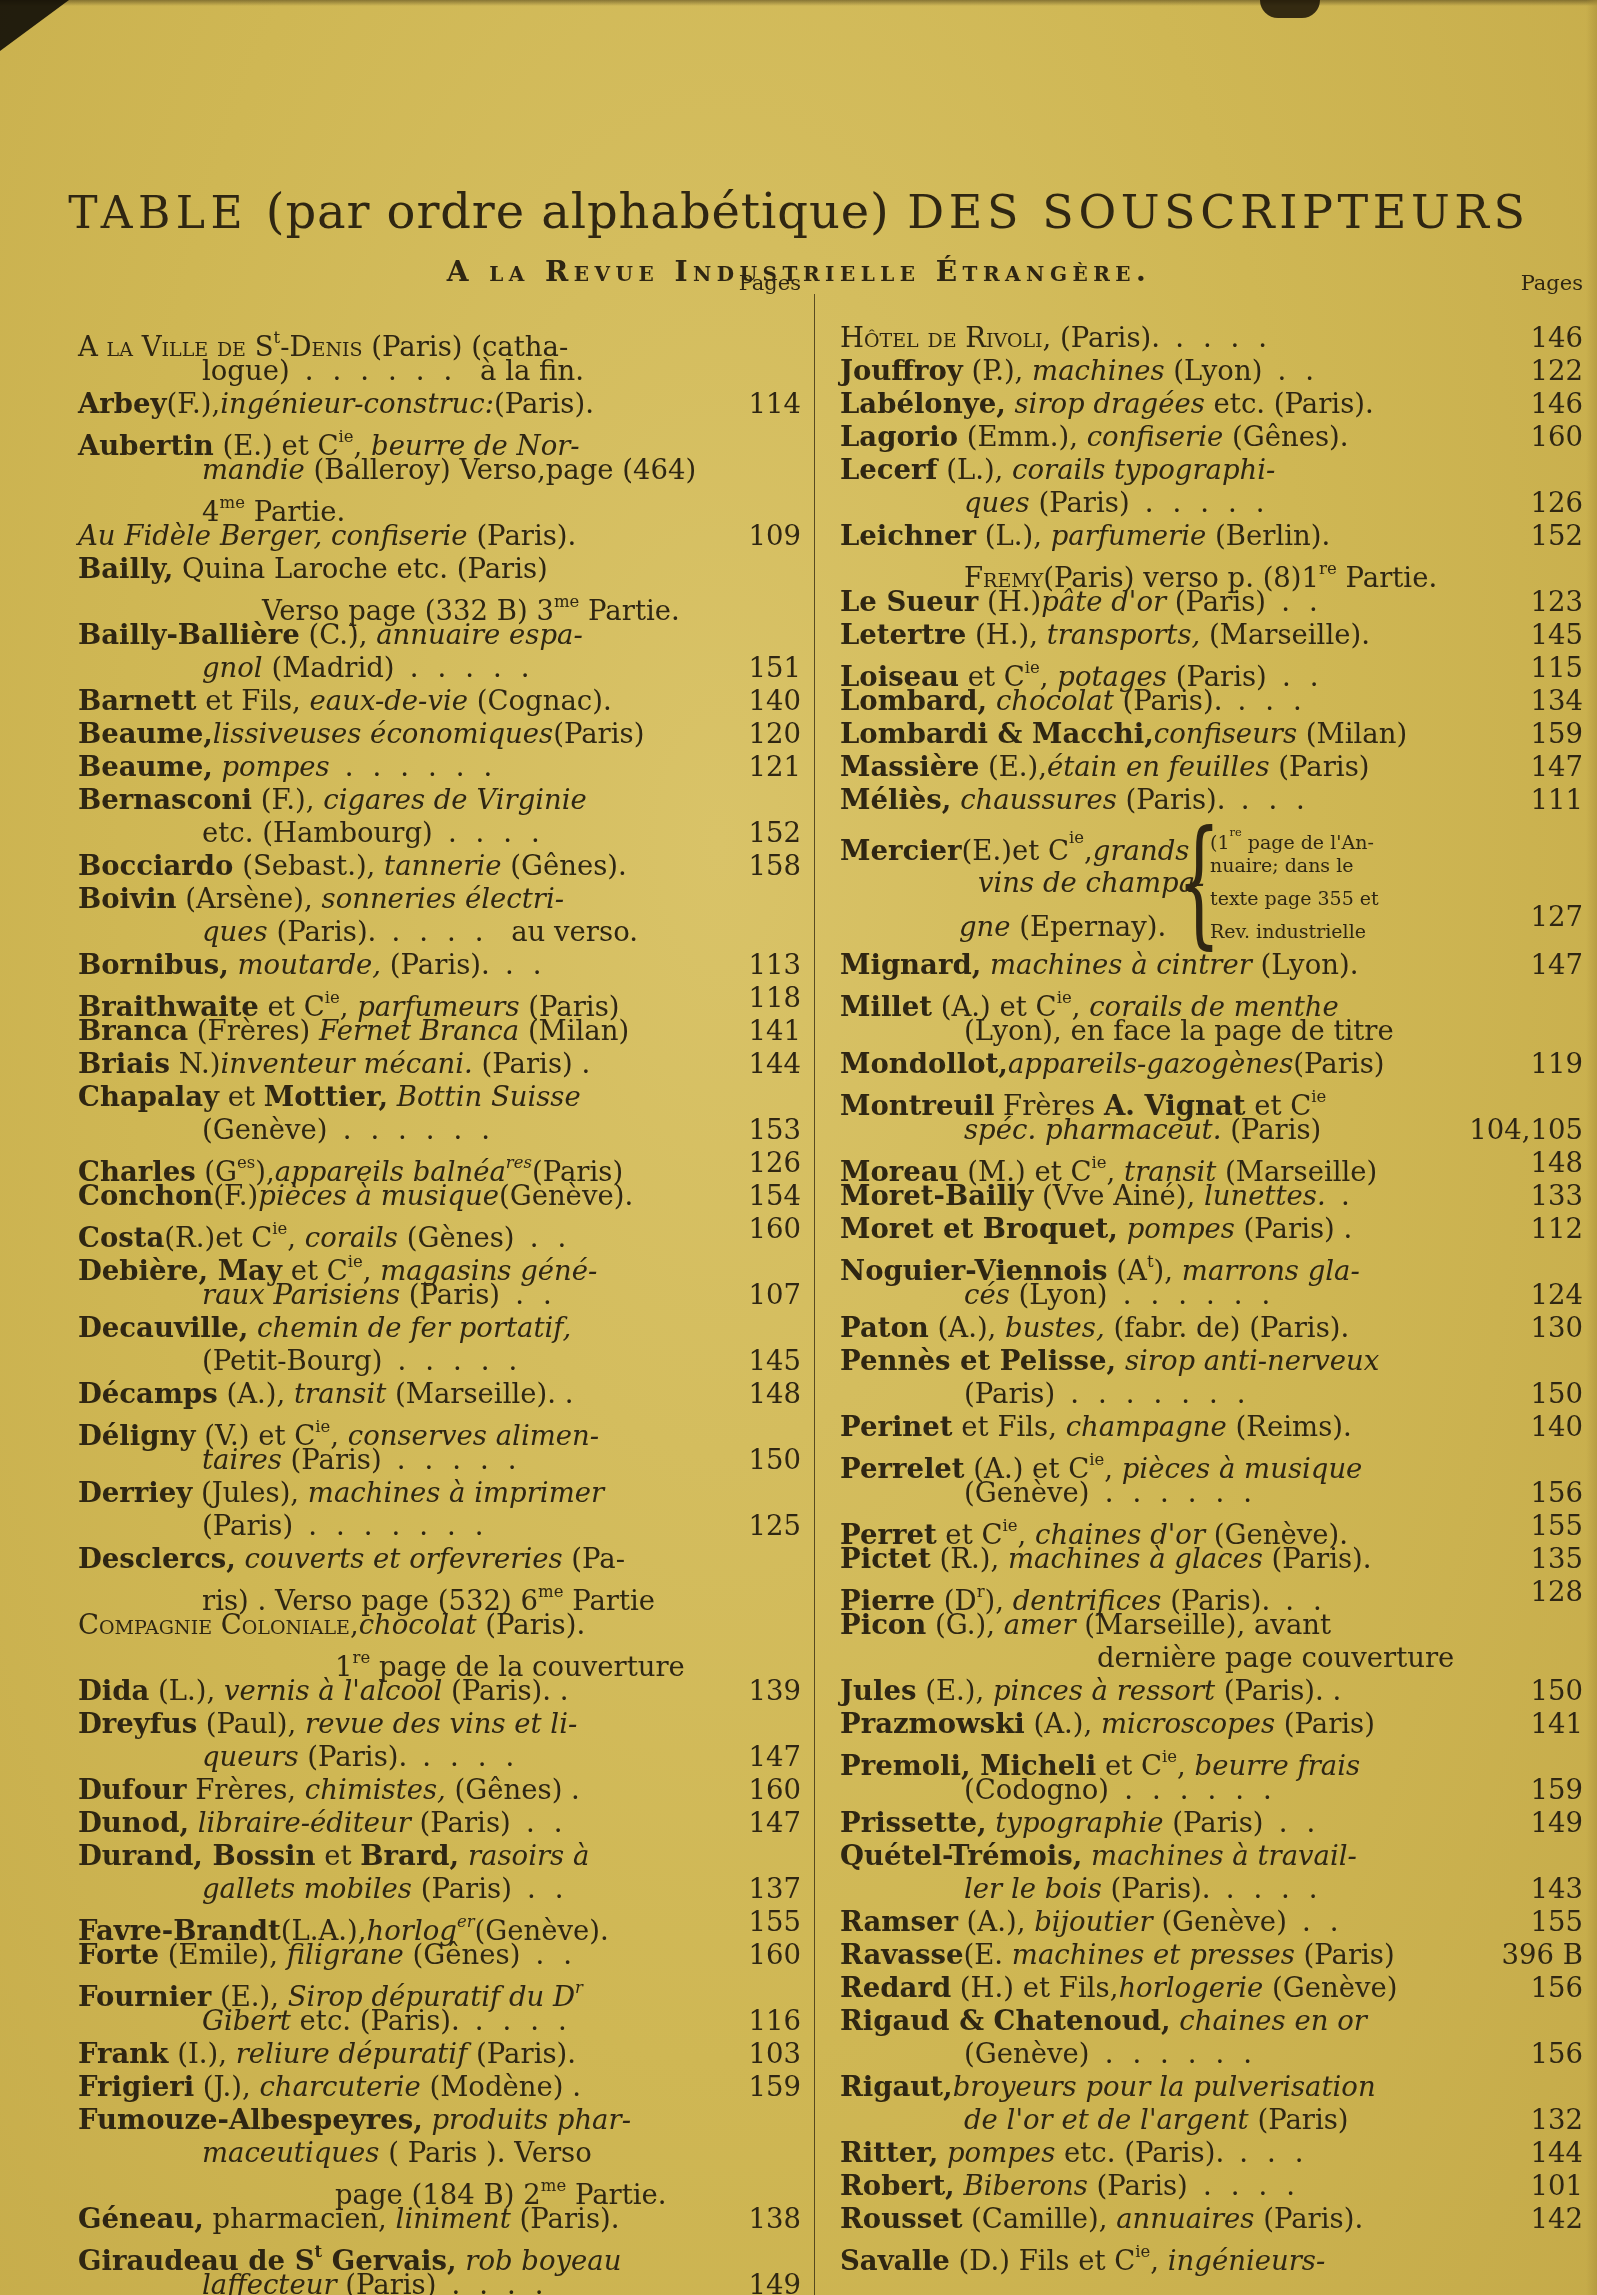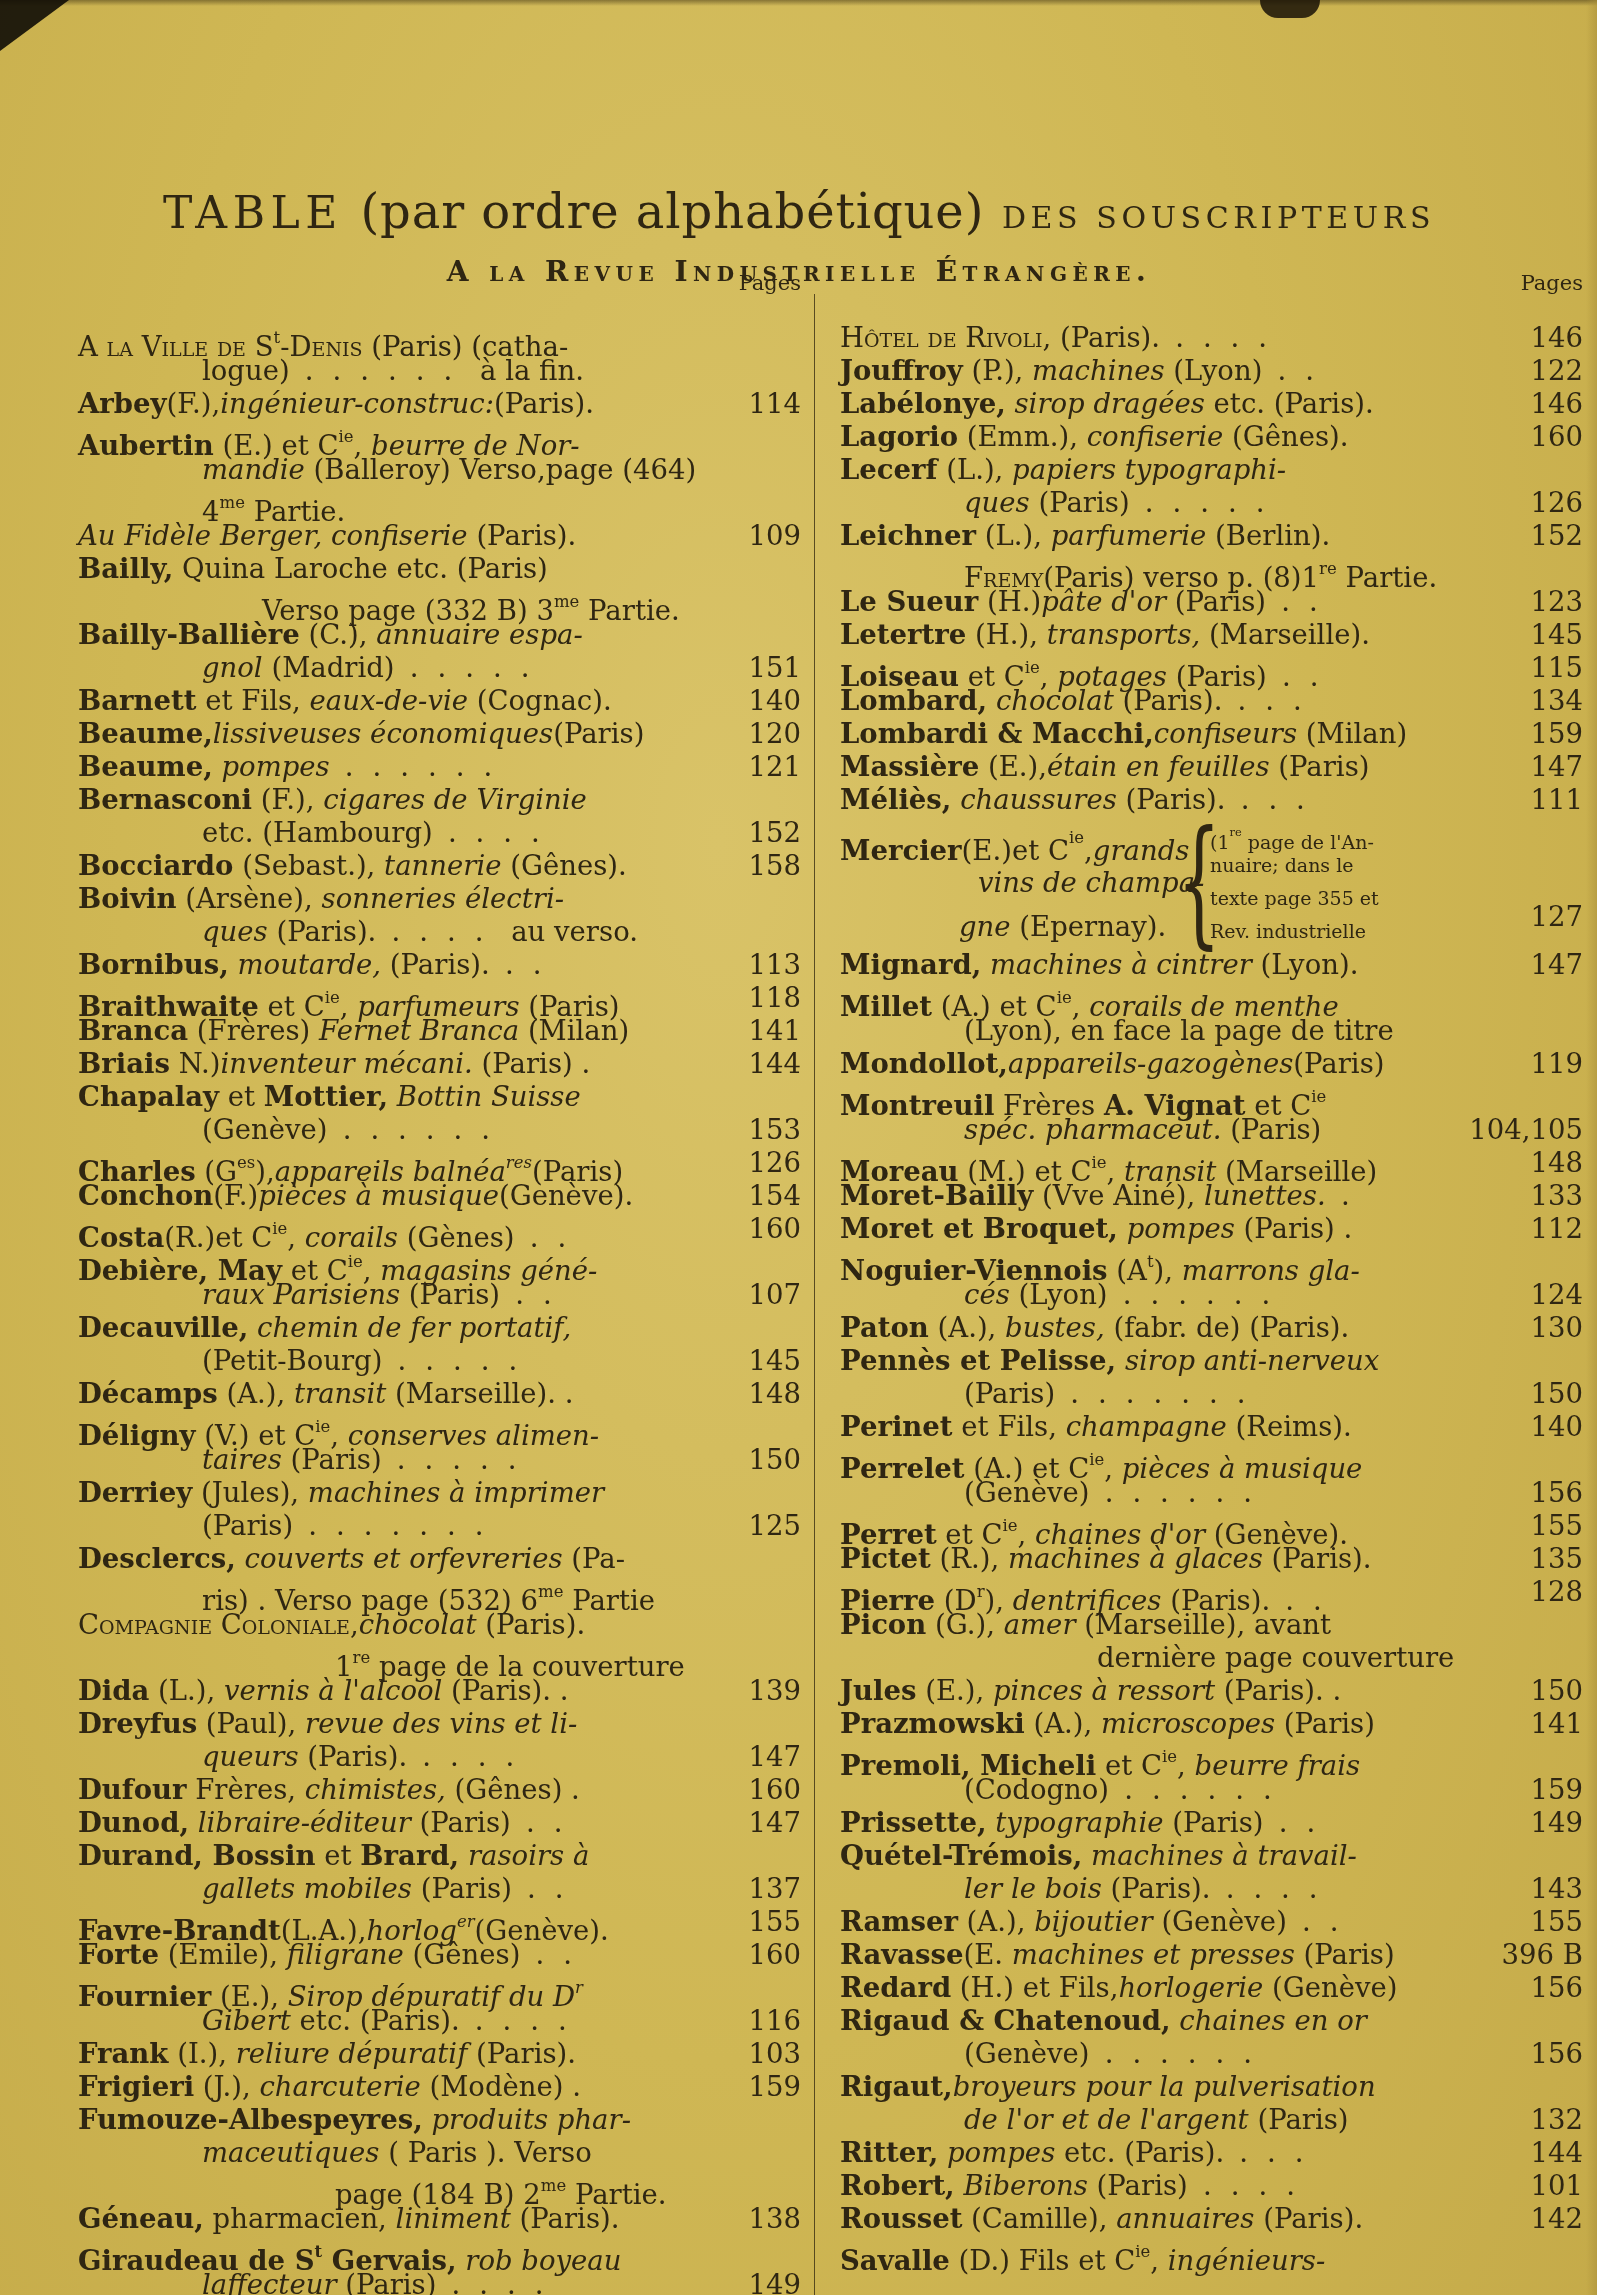--- a/index.html
+++ b/index.html
@@ -18,21 +18,21 @@
     background:linear-gradient(#4a3c17,rgba(74,60,23,0)); opacity:.55; }
   .top-smudge { left:1260px; top:0; width:60px; height:18.4px;
     background:#191206; border-radius:0 0 18.4px 18.4px; opacity:.85; }
   .right-band { right:0; top:0; width:12px; height:100%;
     background:linear-gradient(to left,#a98f39,rgba(169,143,57,0)); opacity:.6; }
 
   .title { position:absolute; top:183px; left:0; width:100%;
     text-align:center; margin:0; font-weight:normal; white-space:nowrap; }
   .t1 { font-size:44px; letter-spacing:5.5px; }
   .t2 { font-size:48px; letter-spacing:0.9px; margin:0 13px; }
-  .t3 { font-size:30px; letter-spacing:4.6px;margin-top:38px; }
+  .t3 { font-size:46px; letter-spacing:4.6px;margin-top:38px; }
   .subtitle { position:absolute; top:255px; left:0; width:100%;
     text-align:center; font-size:28px; font-weight:bold;
     font-variant:small-caps; letter-spacing:5.5px; }
 
   .pages-label { position:absolute; top:271px; font-size:21px; }
   .pages-left  { left:78px;  width:723px; text-align:right; }
   .pages-right { left:840px; width:743px; text-align:right; }
 
   .divider { position:absolute; left:814px; top:294px; height:2277px; width:1.4px;
     background:rgba(58,46,18,.8); }
@@ -144,21 +144,21 @@
       <div class="line ind4"><span class="seg-r">page (184 B) 2</span><span class="seg-p">me</span><span class="seg-r"> Partie.</span></div>
       <div class="line"><span class="seg-b">Géneau,</span><span class="seg-r"> pharmacien, </span><span class="seg-i">liniment</span><span class="seg-r"> (Paris).</span><span class="pg">138</span></div>
       <div class="line"><span class="seg-b">Giraudeau de S</span><span class="seg-t">t</span><span class="seg-b"> Gervais,</span><span class="seg-r"> </span><span class="seg-i">rob boyeau</span></div>
       <div class="line ind2"><span class="seg-i">laffecteur</span><span class="seg-r"> (Paris) </span><span class="seg-d">....</span><span class="pg">149</span></div>
     </div>
   <div class="col col-right">
       <div class="line"><span class="seg-s">Hôtel de Rivoli,</span><span class="seg-r"> (Paris). </span><span class="seg-d">....</span><span class="pg">146</span></div>
       <div class="line"><span class="seg-b">Jouffroy</span><span class="seg-r"> (P.), </span><span class="seg-i">machines</span><span class="seg-r"> (Lyon) </span><span class="seg-d">..</span><span class="pg">122</span></div>
       <div class="line"><span class="seg-b">Labélonye,</span><span class="seg-r"> </span><span class="seg-i">sirop dragées</span><span class="seg-r"> etc. (Paris).</span><span class="pg">146</span></div>
       <div class="line"><span class="seg-b">Lagorio</span><span class="seg-r"> (Emm.), </span><span class="seg-i">confiserie</span><span class="seg-r"> (Gênes).</span><span class="pg">160</span></div>
-      <div class="line"><span class="seg-b">Lecerf</span><span class="seg-r"> (L.), </span><span class="seg-i">papiers typographi-</span></div>
+      <div class="line"><span class="seg-b">Lecerf</span><span class="seg-r"> (L.), </span><span class="seg-i">corails typographi-</span></div>
       <div class="line ind2"><span class="seg-i">ques</span><span class="seg-r"> (Paris) </span><span class="seg-d">.....</span><span class="pg">126</span></div>
       <div class="line"><span class="seg-b">Leichner</span><span class="seg-r"> (L.), </span><span class="seg-i">parfumerie</span><span class="seg-r"> (Berlin).</span><span class="pg">152</span></div>
       <div class="line ind2"><span class="seg-s">Fremy</span><span class="seg-r">(Paris) verso p. (8)1</span><span class="seg-p">re</span><span class="seg-r"> Partie.</span></div>
       <div class="line"><span class="seg-b">Le Sueur</span><span class="seg-r"> (H.)</span><span class="seg-i">pâte d'or</span><span class="seg-r"> (Paris) </span><span class="seg-d">..</span><span class="pg">123</span></div>
       <div class="line"><span class="seg-b">Letertre</span><span class="seg-r"> (H.), </span><span class="seg-i">transports,</span><span class="seg-r"> (Marseille).</span><span class="pg">145</span></div>
       <div class="line"><span class="seg-b">Loiseau</span><span class="seg-r"> et C</span><span class="seg-p">ie</span><span class="seg-r">, </span><span class="seg-i">potages</span><span class="seg-r"> (Paris) </span><span class="seg-d">..</span><span class="pg">115</span></div>
       <div class="line"><span class="seg-b">Lombard,</span><span class="seg-r"> </span><span class="seg-i">chocolat</span><span class="seg-r"> (Paris). </span><span class="seg-d">...</span><span class="pg">134</span></div>
       <div class="line"><span class="seg-b">Lombardi &amp; Macchi,</span><span class="seg-i">confiseurs</span><span class="seg-r"> (Milan)</span><span class="pg">159</span></div>
       <div class="line"><span class="seg-b">Massière</span><span class="seg-r"> (E.),</span><span class="seg-i">étain en feuilles</span><span class="seg-r"> (Paris)</span><span class="pg">147</span></div>
       <div class="line"><span class="seg-b">Méliès,</span><span class="seg-r"> </span><span class="seg-i">chaussures</span><span class="seg-r"> (Paris). </span><span class="seg-d">...</span><span class="pg">111</span></div>

